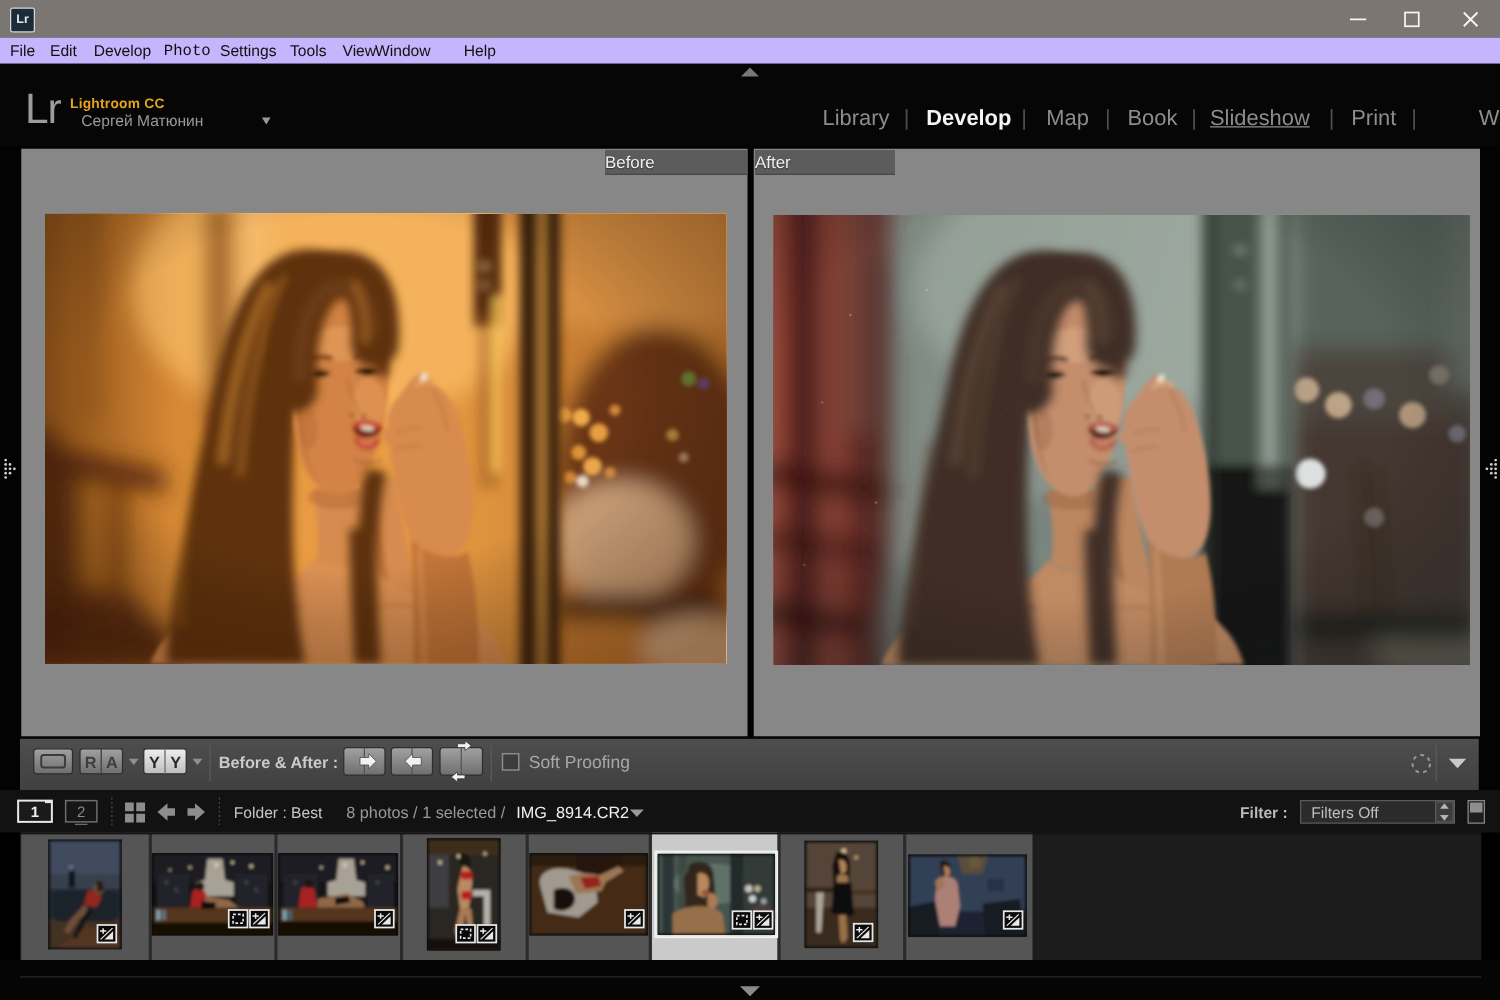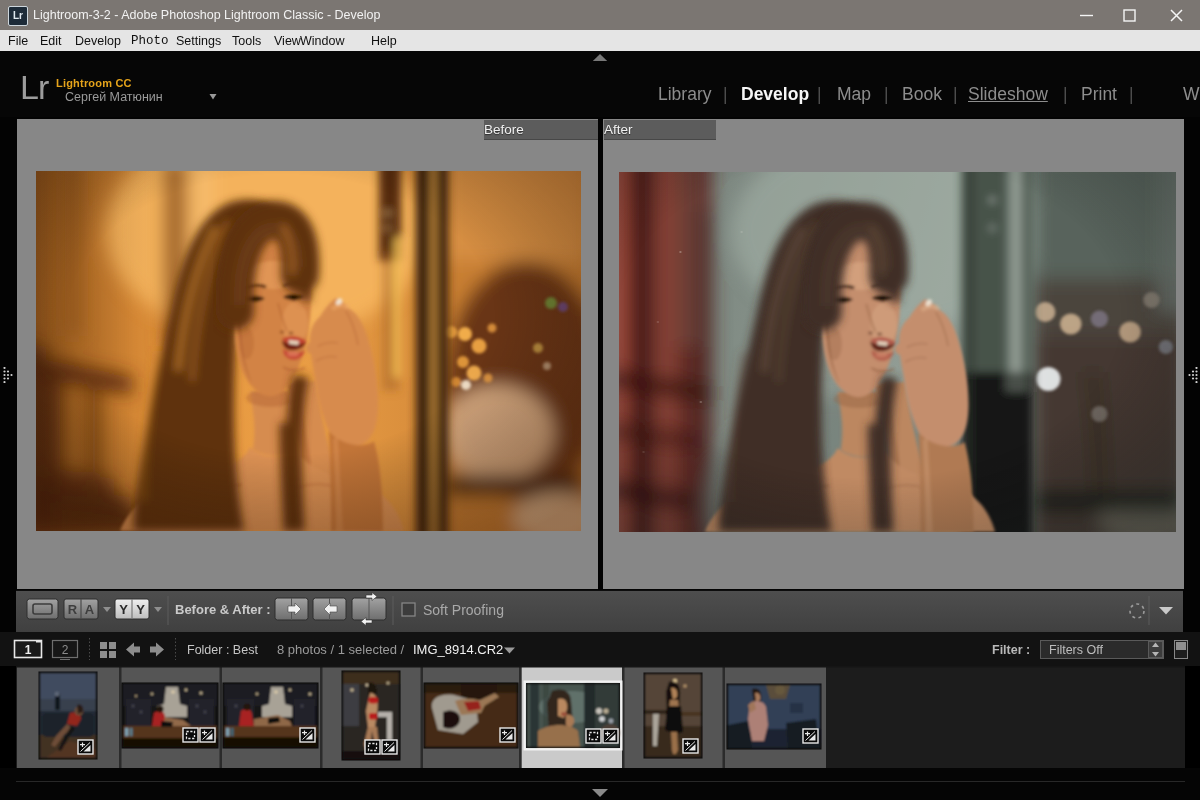--- a/index.html
+++ b/index.html
@@ -5,28 +5,27 @@
 html,body{margin:0;padding:0;background:#000;}
 #root{position:relative;width:1200px;height:800px;overflow:hidden;font-family:"Liberation Sans",sans-serif;background:#000;}
 .abs{position:absolute;}
 </style>
 </head>
 <body>
 <div id="root">
 
 <div class="abs" style="left:0;top:0;width:1200px;height:30px;background:#7b7672;"></div>
 <div class="abs" style="left:8px;top:6px;width:18px;height:18px;background:#1d2b38;border:1px solid #cdd6dc;border-radius:2px;color:#dfe8ee;font-size:10px;font-weight:bold;text-align:center;line-height:18px;">Lr</div>
-<div class="abs" style="left:33px;top:8px;color:#f2f2f2;font-size:12.5px;">Lightroom-3-2 - Adobe Photoshop Lightroom Classic - Develop</div>
 <svg class="abs" style="left:1060px;top:0;width:140px;height:30px;" viewBox="0 0 140 30">
   <line x1="20" y1="15.5" x2="33" y2="15.5" stroke="#f5f5f5" stroke-width="1.4"></line>
   <rect x="64" y="10" width="11" height="11" fill="none" stroke="#f5f5f5" stroke-width="1.4"></rect>
   <path d="M111 10 L122 21 M122 10 L111 21" stroke="#f5f5f5" stroke-width="1.5"></path>
 </svg>
 
-<div class="abs" style="left:0;top:30px;width:1200px;height:21px;background:#e5e5e5;color:#101010;font-size:12.5px;">
+<div class="abs" style="left:0;top:30px;width:1200px;height:21px;background:#c4b5fd;color:#101010;font-size:12.5px;">
   <span class="abs" style="left:8px;top:4px;">File</span>
   <span class="abs" style="left:40px;top:4px;">Edit</span>
   <span class="abs" style="left:75px;top:4px;">Develop</span>
   <span class="abs" style="left:131px;top:4px;font-family:Liberation Mono, monospace;">Photo</span>
   <span class="abs" style="left:176px;top:4px;">Settings</span>
   <span class="abs" style="left:232px;top:4px;">Tools</span>
   <span class="abs" style="left:274px;top:4px;">View</span>
   <span class="abs" style="left:300px;top:4px;">Window</span>
   <span class="abs" style="left:371px;top:4px;">Help</span>
 </div>

